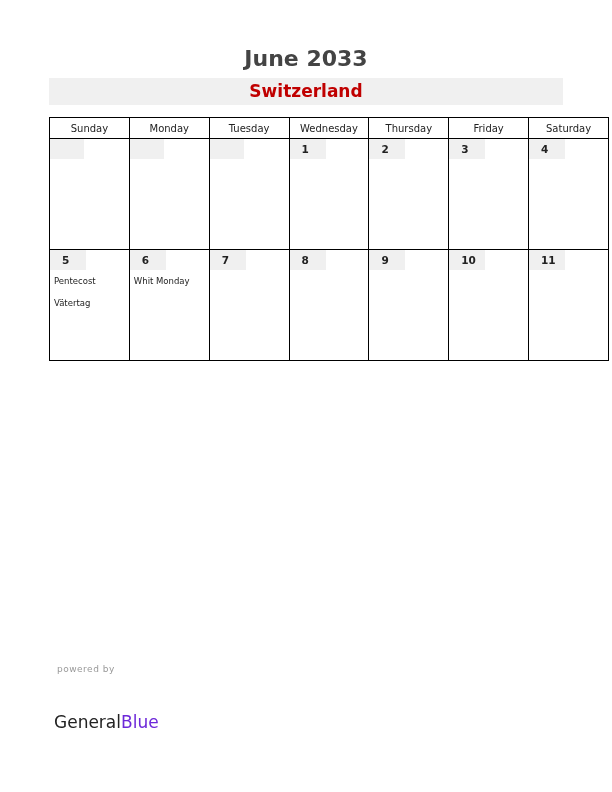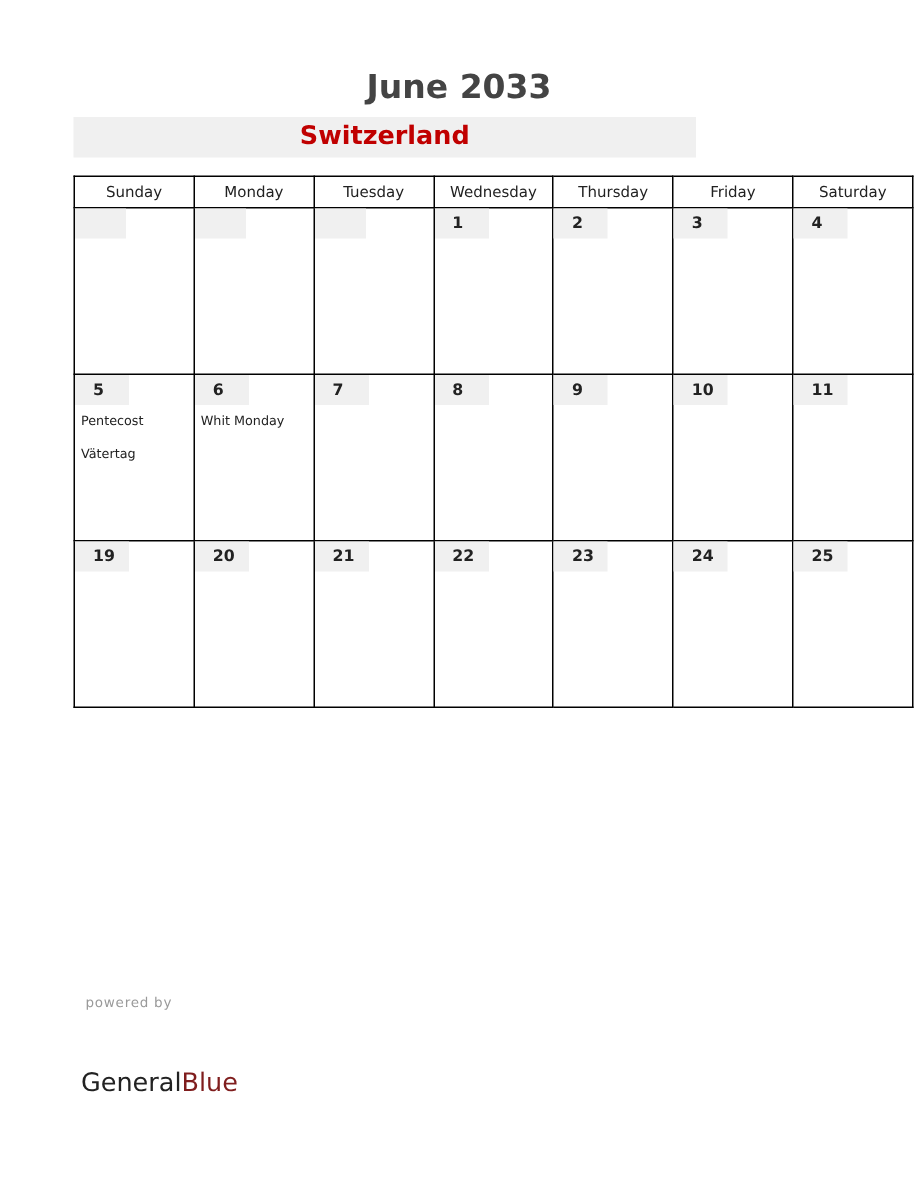--- a/index.html
+++ b/index.html
@@ -1,30 +1,30 @@
 <!DOCTYPE html>
 <html><head>
 <meta charset="utf-8">
 <style>
   html, body { margin:0; padding:0; background:#ffffff; }
   body { width:612px; height:792px; position:relative; font-family:"DejaVu Sans", sans-serif; }
   .title { position:absolute; left:0; top:46px; width:612px; text-align:center; font-size:22px; font-weight:bold; color:#444444; }
-  .country-band { position:absolute; left:49px; top:78px; width:415px; height:27px; background:#f0f0f0; }
+  .country-band { position:absolute; left:49px; top:78px; width:514px; height:27px; background:#f0f0f0; }
   .country { display:block; text-align:center; font-size:17px; font-weight:bold; color:#c00000; line-height:27px; }
   .cal { position:absolute; left:49px; top:117px; width:560px; border-collapse:collapse; table-layout:fixed; }
   .cal td, .cal th { border:1px solid #000; padding:0; vertical-align:top; }
   .cal th { height:20px; font-weight:normal; font-size:10px; color:#222; text-align:center; vertical-align:middle; }
   .cal td { height:110px; position:relative; }
   .daynum { display:block; width:34px; height:20px; background:#f0f0f0; font-size:10.5px; font-weight:bold; color:#222; line-height:20px; padding-left:0; text-align:center; margin-left:0; }
   .daynum.num { text-align:left; padding-left:12px; width:24px; }
   .event { display:block; font-size:8.5px; color:#222; padding-left:4px; margin-top:4px; line-height:14px; }
   .event + .event { margin-top:8px; }
   .powered { position:absolute; left:57px; top:664px; font-size:9px; color:#999; letter-spacing:0.5px; }
   .brand { position:absolute; left:54px; top:712px; font-size:17px; color:#222; }
-  .brand .blue { color:#7f1d1d; }
+  .brand .blue { color:#6d28d9; }
 </style>
 </head>
 <body>
 
 <div class="title">June 2033</div>
 <div class="country-band">
   <span class="country">Switzerland</span>
 </div>
 
 <table class="cal">
@@ -82,40 +82,17 @@
         <td>
           <span class="daynum num">9</span>
         </td>
         <td>
           <span class="daynum num">10</span>
         </td>
         <td>
           <span class="daynum num">11</span>
         </td>
       </tr>
-      <tr>
-        <td>
-          <span class="daynum num">19</span>
-        </td>
-        <td>
-          <span class="daynum num">20</span>
-        </td>
-        <td>
-          <span class="daynum num">21</span>
-        </td>
-        <td>
-          <span class="daynum num">22</span>
-        </td>
-        <td>
-          <span class="daynum num">23</span>
-        </td>
-        <td>
-          <span class="daynum num">24</span>
-        </td>
-        <td>
-          <span class="daynum num">25</span>
-        </td>
-      </tr>
     </tbody>
 </table>
 
 <div class="powered">powered by</div>
 <div class="brand"><span>General</span><span class="blue">Blue</span></div>
 
 </body></html>

